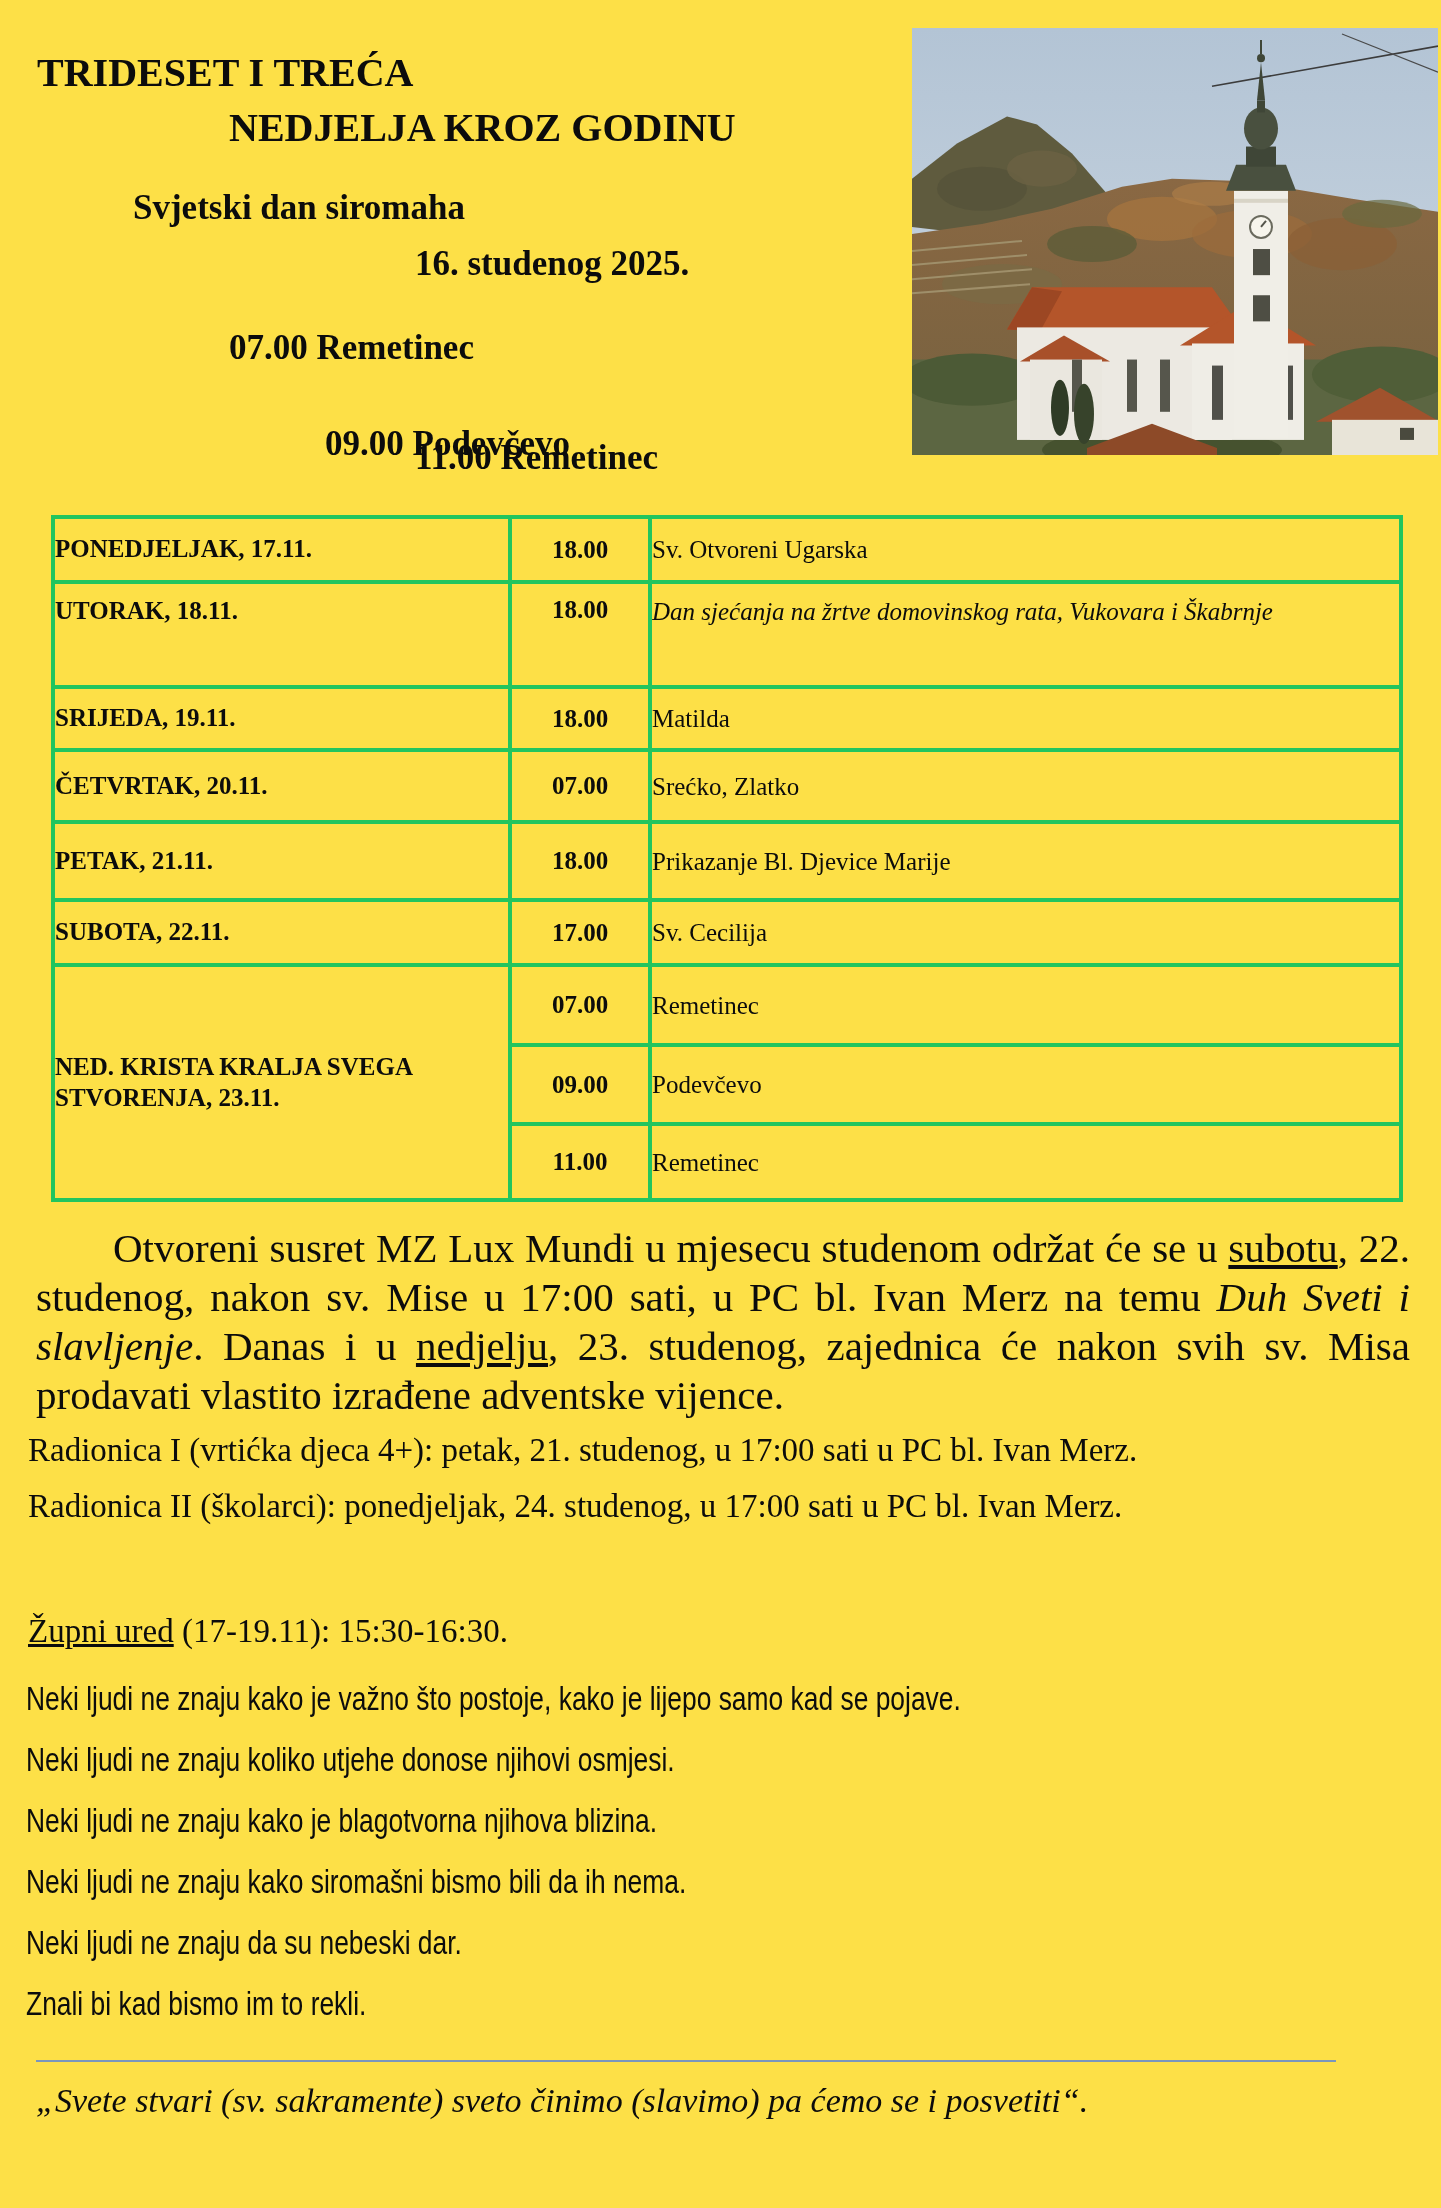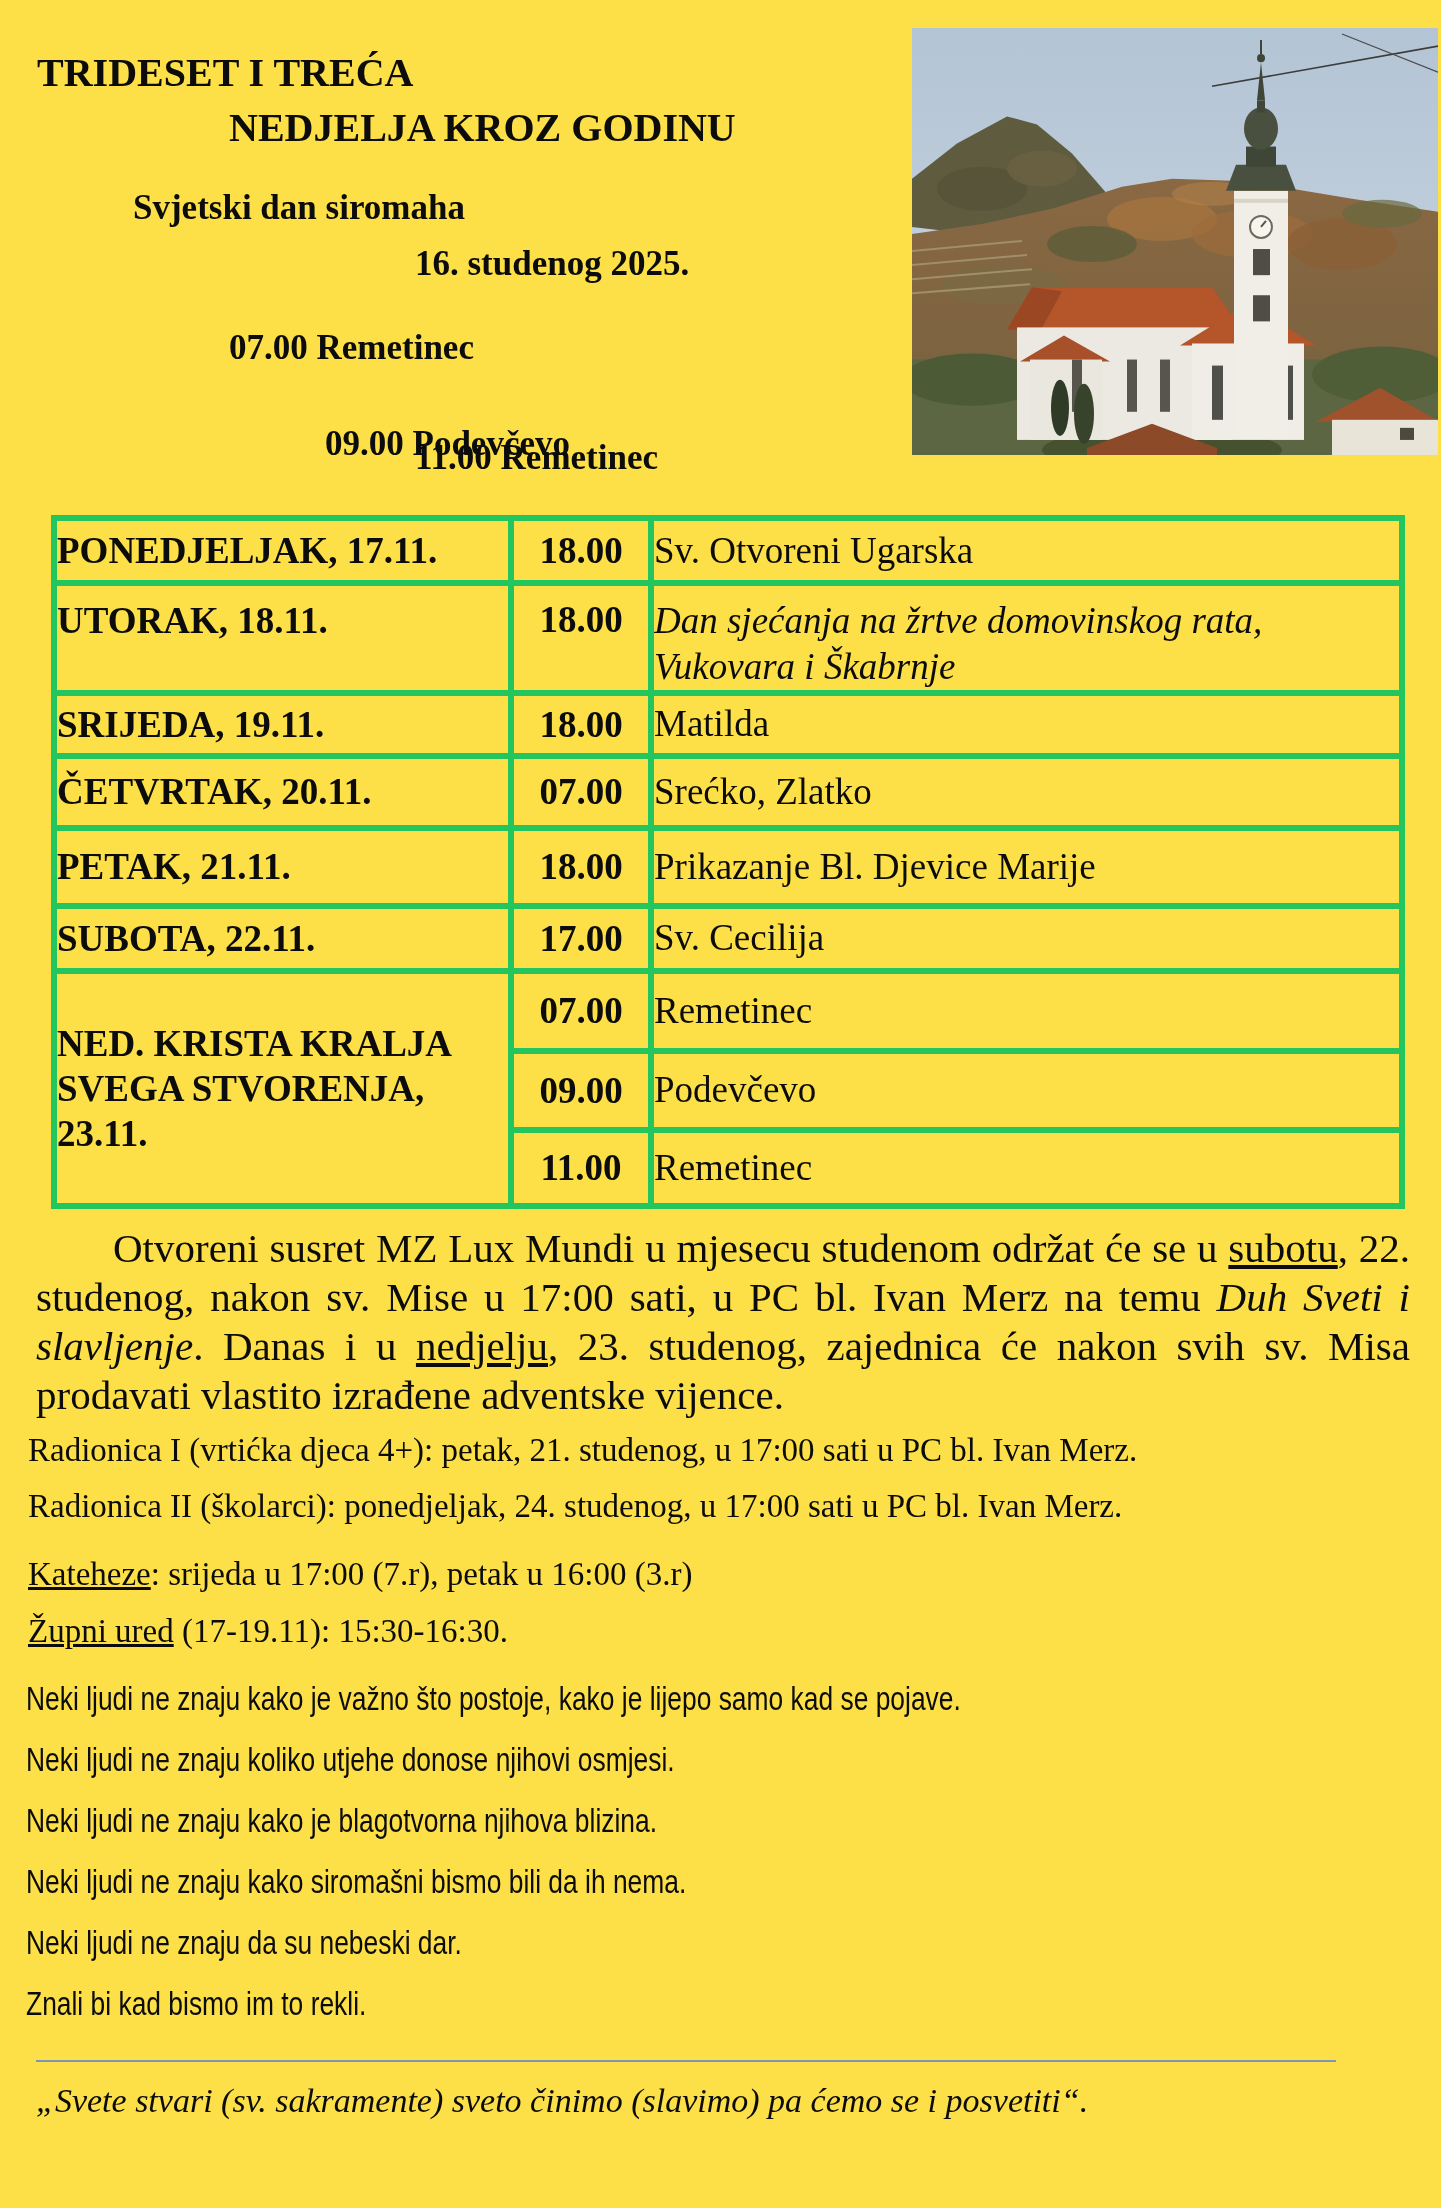--- a/index.html
+++ b/index.html
@@ -14,21 +14,21 @@
   .h-mid{font-size:35px;}
   
   .photo{position:absolute;left:912px;top:28px;width:526px;height:427px;}
   .photo svg{display:block;width:100%;height:100%;}
   
   table.sched{
     position:absolute;left:51px;top:515px;width:1348px;
     border-collapse:collapse;table-layout:fixed;
   }
   table.sched td{
-    border:6px solid #22c55e;font-size:37px;vertical-align:middle;
+    border:4px solid #22c55e;font-size:25px;vertical-align:middle;
     overflow:hidden;padding:0;
   }
   td.day{font-weight:bold;padding-left:19px;padding-right:8px;line-height:1.22;}
   td.time{font-weight:bold;text-align:center;}
   td.desc{padding-left:17px;padding-right:10px;line-height:1.24;}
   tr.top-row td{vertical-align:top;padding-top:12px;margin-top:20px;}
   td.merged{vertical-align:top;padding-top:12px;}
   
   .para{
     position:absolute;left:36px;width:1374px;font-size:41px;line-height:49px;
@@ -195,21 +195,20 @@
         <td class="desc">Remetinec</td>
       </tr>
     </tbody>
   </table>
 
   <div class="para" style="top:1224px;"><span>Otvoreni susret MZ Lux Mundi u mjesecu studenom održat će se u </span><span class="u">subotu</span><span>, 22. studenog, nakon sv. Mise u 17:00 sati, u PC bl. Ivan Merz na temu </span><span class="i">Duh Sveti i slavljenje</span><span>. Danas i u </span><span class="u">nedjelju</span><span>, 23. studenog, zajednica će nakon svih sv. Misa prodavati vlastito izrađene adventske vijence.</span></div>
 
   <div class="line-serif" style="top:1432px;">Radionica I (vrtićka djeca 4+): petak, 21. studenog, u 17:00 sati u PC bl. Ivan Merz.</div>
   <div class="line-serif" style="top:1488px;">Radionica II (školarci): ponedjeljak, 24. studenog, u 17:00 sati u PC bl. Ivan Merz.</div>
 
-  <div class="line-serif" style="top:1556px;"><span class="u">Kateheze</span><span>: srijeda u 17:00 (7.r), petak u 16:00 (3.r)</span></div>
   <div class="line-serif" style="top:1613px;"><span class="u">Župni ured</span><span> (17-19.11): 15:30-16:30.</span></div>
 
   <div class="poem">
     <div class="poem-line">Neki ljudi ne znaju kako je važno što postoje, kako je lijepo samo kad se pojave.</div>
     <div class="poem-line">Neki ljudi ne znaju koliko utjehe donose njihovi osmjesi.</div>
     <div class="poem-line">Neki ljudi ne znaju kako je blagotvorna njihova blizina.</div>
     <div class="poem-line">Neki ljudi ne znaju kako siromašni bismo bili da ih nema.</div>
     <div class="poem-line">Neki ljudi ne znaju da su nebeski dar.</div>
     <div class="poem-line">Znali bi kad bismo im to rekli.</div>
   </div>

